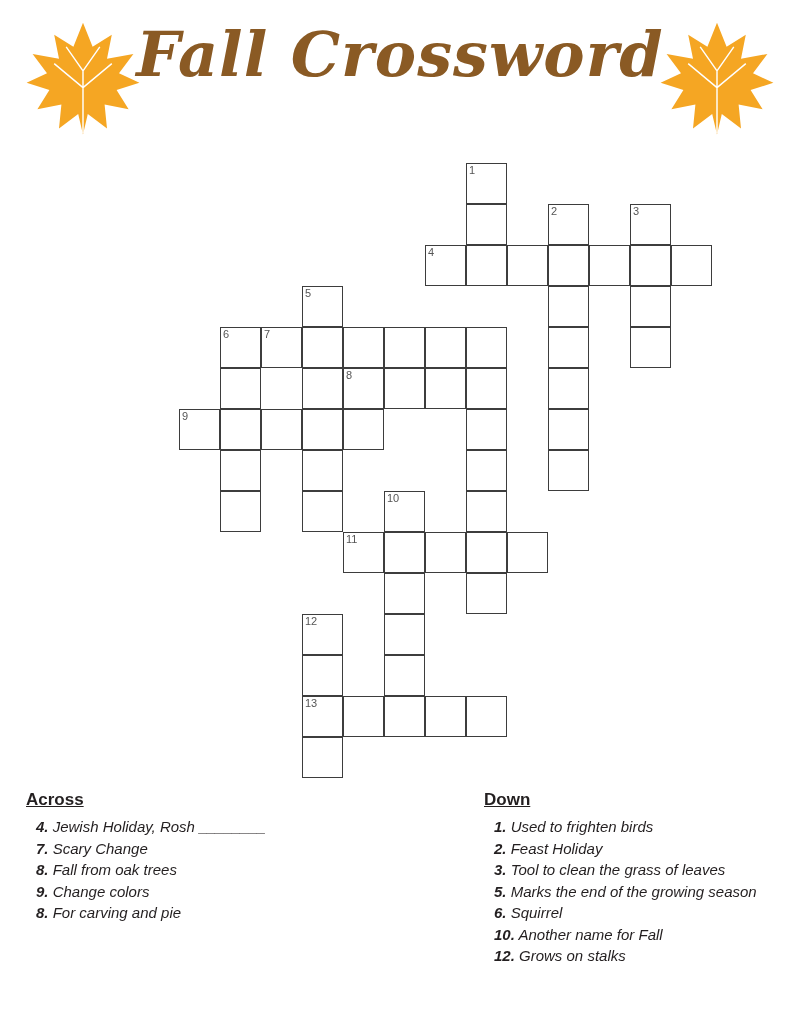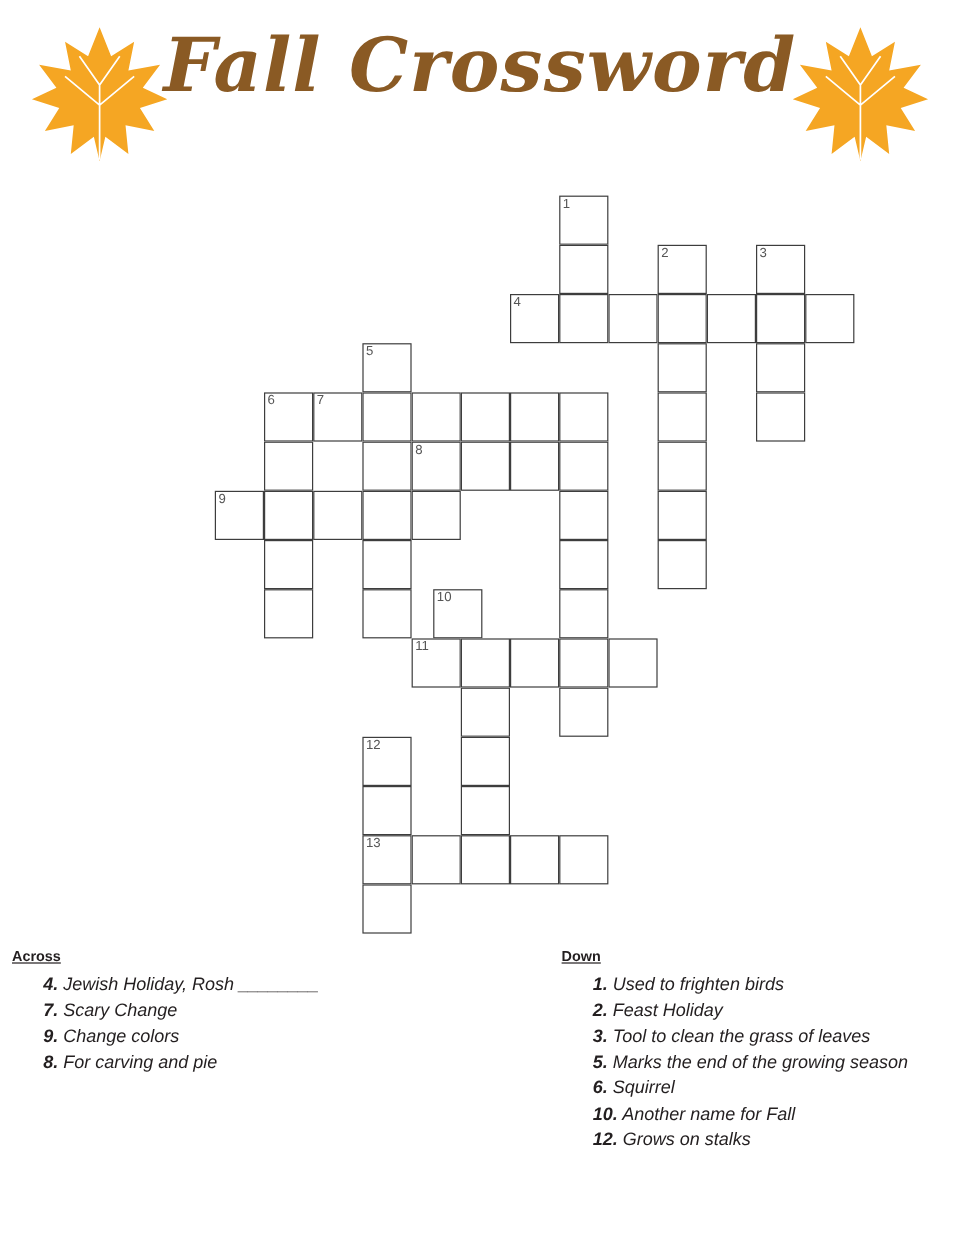--- a/index.html
+++ b/index.html
@@ -83,23 +83,23 @@
     color: #231f20;
   }
   .clue-col {
     position: absolute;
     top: 0;
   }
   #across-col { left: 10px; width: 380px; }
   #down-col   { left: 468px; width: 350px; }
   .clue-heading {
     font-weight: bold;
-    font-size: 12px;
+    font-size: 17px;
     text-decoration: underline;
-    margin: 0 0 6px 0;
+    margin: 0 0 6px 16px;
     color: #231f20;
   }
   .clue-list {
     list-style: none;
     margin: 0;
     padding: 0 0 0 26px;
     font-style: italic;
   }
   .clue-list li {
     line-height: 21.5px;
@@ -187,21 +187,21 @@
     <div class="cell" style="left: 302px; top: 254px;"></div>
     <div class="cell" style="left: 343px; top: 254px;"></div>
     <div class="cell" style="left: 466px; top: 254px;"></div>
     <div class="cell" style="left: 548px; top: 254px;"></div>
     <div class="cell" style="left: 220px; top: 295px;"></div>
     <div class="cell" style="left: 302px; top: 295px;"></div>
     <div class="cell" style="left: 466px; top: 295px;"></div>
     <div class="cell" style="left: 548px; top: 295px;"></div>
     <div class="cell" style="left: 220px; top: 336px;"></div>
     <div class="cell" style="left: 302px; top: 336px;"></div>
-    <div class="cell" style="left: 361px; top: 336px;">
+    <div class="cell" style="left: 384px; top: 336px;">
       <span class="num">10</span>
     </div>
     <div class="cell" style="left: 466px; top: 336px;"></div>
     <div class="cell" style="left: 343px; top: 377px;">
       <span class="num">11</span>
     </div>
     <div class="cell" style="left: 384px; top: 377px;"></div>
     <div class="cell" style="left: 425px; top: 377px;"></div>
     <div class="cell" style="left: 466px; top: 377px;"></div>
     <div class="cell" style="left: 507px; top: 377px;"></div>
@@ -223,20 +223,21 @@
     <div class="cell" style="left: 302px; top: 582px;"></div>
   </div>
 
 <div id="clues">
 
   <div class="clue-col" id="across-col">
     <div class="clue-heading">Across</div>
     <ul class="clue-list" id="across-list">
         <li><span class="clue-num">4.</span><span> Jewish Holiday, Rosh ________</span></li>
         <li><span class="clue-num">7.</span><span> Scary Change</span></li>
+        <li><span class="clue-num">8.</span><span> Fall from oak trees</span></li>
         <li><span class="clue-num">9.</span><span> Change colors</span></li>
         <li><span class="clue-num">8.</span><span> For carving and pie</span></li>
       </ul>
   </div>
 
   <div class="clue-col" id="down-col">
     <div class="clue-heading">Down</div>
     <ul class="clue-list" id="down-list">
         <li><span class="clue-num">1.</span><span> Used to frighten birds</span></li>
         <li><span class="clue-num">2.</span><span> Feast Holiday</span></li>

